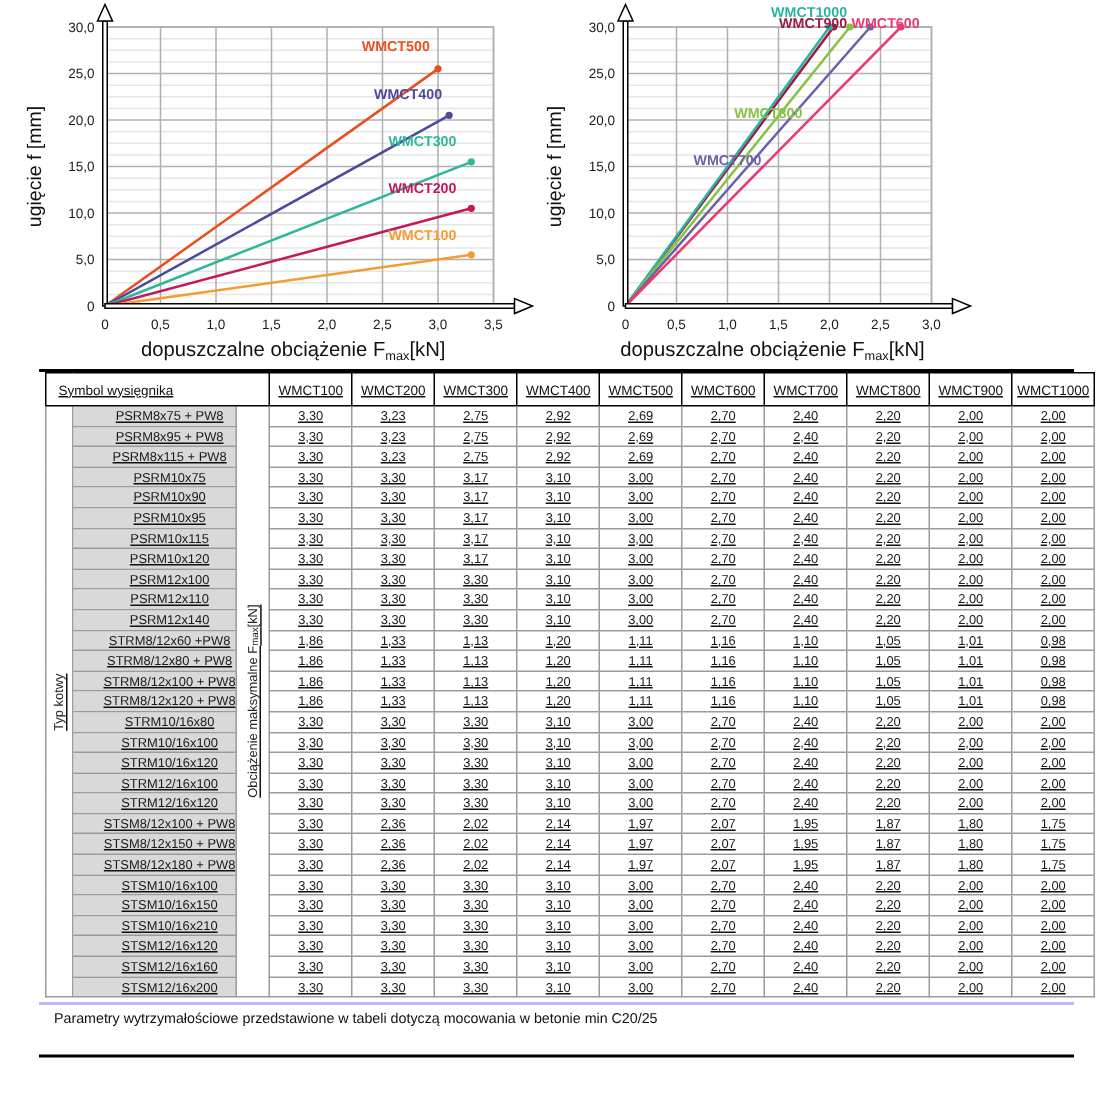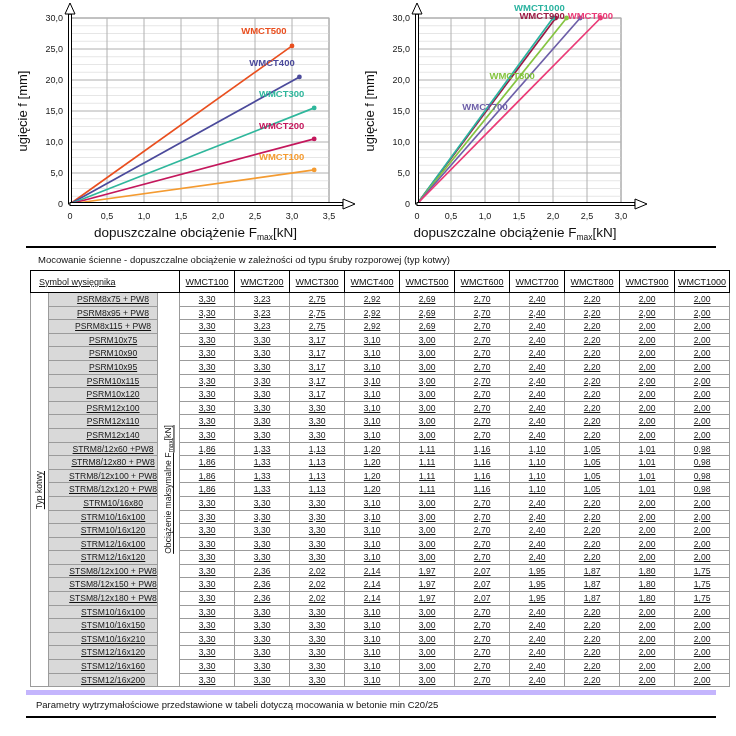--- a/index.html
+++ b/index.html
@@ -30,22 +30,22 @@
     padding:0;text-align:center;color:#1a1a1a;white-space:nowrap;overflow:hidden;
   }
   #data-table td.symbol{background:#d9d9d9;padding-left:20px;}
   #data-table td.vert{background:#fff;vertical-align:middle;text-align:center;}
   .vtext{
     writing-mode:vertical-rl;transform:rotate(180deg);margin:0 auto;
     font-size:8.6px;color:#222;white-space:nowrap;line-height:1;
   }
   .vtext sub{font-size:6.5px;}
   .footer-note{
-    margin:3px 20px 0 26px;border-top:5px solid #c4b5fd;border-bottom:2px solid #000;
-    padding:4px 6px 6px 10px;font-size:9.5px;color:#111;
+    margin:3px 20px 0 26px;border-top:2px solid #c4b5fd;border-bottom:2px solid #000;
+    padding:4px 6px 18px 10px;font-size:9.5px;color:#111;
   }
 </style>
 </head>
 <body>
 
 <div class="sheet">
 
   <div class="charts-row">
     <div class="chart" id="chart-0"><svg width="347" height="244">
           <rect x="58" y="16" width="259" height="186" fill="#fff" stroke="#a8a8a8" stroke-width="1"></rect>
@@ -182,21 +182,20 @@
           <text x="194" y="217" text-anchor="middle" font-size="9px" fill="#1a1a1a">2,0</text>
           <text x="228" y="217" text-anchor="middle" font-size="9px" fill="#1a1a1a">2,5</text>
           <text x="262" y="217" text-anchor="middle" font-size="9px" fill="#1a1a1a">3,0</text>
           <text transform="translate(15 109) rotate(-90)" text-anchor="middle" font-size="13px" fill="#111">ugięcie f [mm]</text>
           <text x="156" y="235" text-anchor="middle" font-size="13.5px" fill="#111"><tspan>dopuszczalne obciążenie F</tspan><tspan dy="3" font-size="8.5px">max</tspan><tspan dy="-3" font-size="13.5px">[kN]</tspan></text>
         </svg></div>
   </div>
 
   <div class="rule-thick"></div>
 
-  <div class="table-title">Mocowanie ścienne - dopuszczalne obciążenie w zależności od typu śruby rozporowej (typ kotwy)</div>
 
   <table id="data-table">
       <colgroup>
         <col style="width: 18px;">
         <col style="width: 94px;">
         <col style="width: 22px;">
         <col style="width: 55px;">
         <col style="width: 55px;">
         <col style="width: 55px;">
         <col style="width: 55px;">

